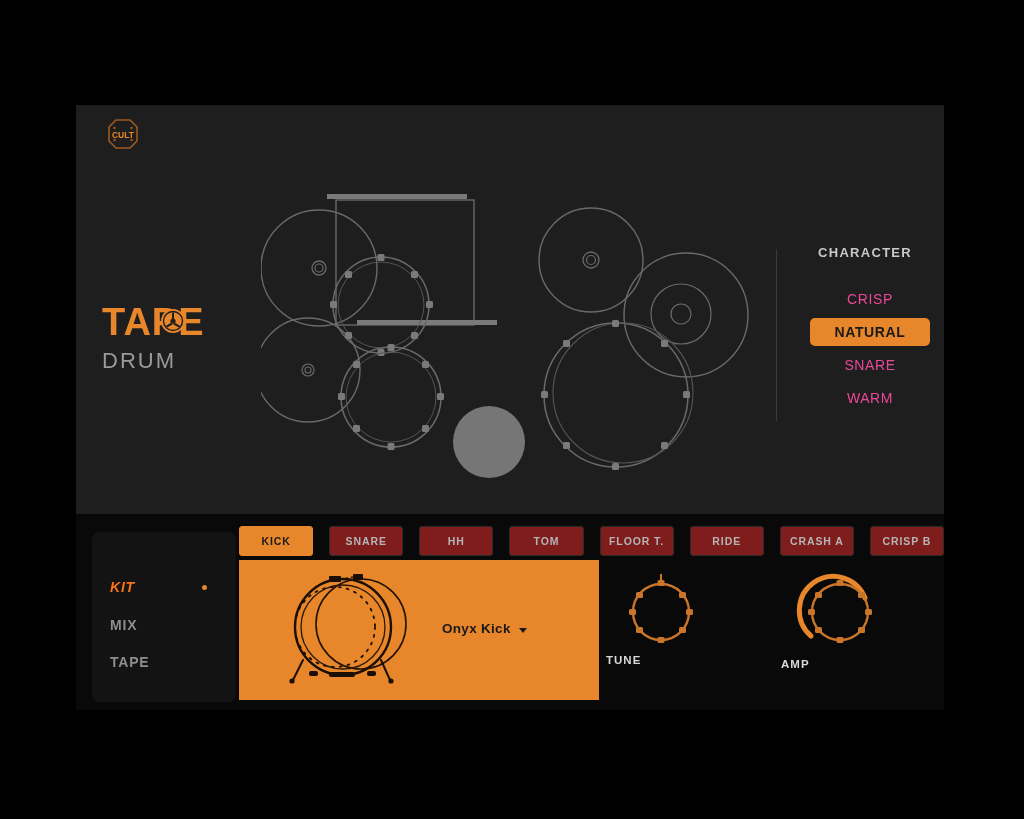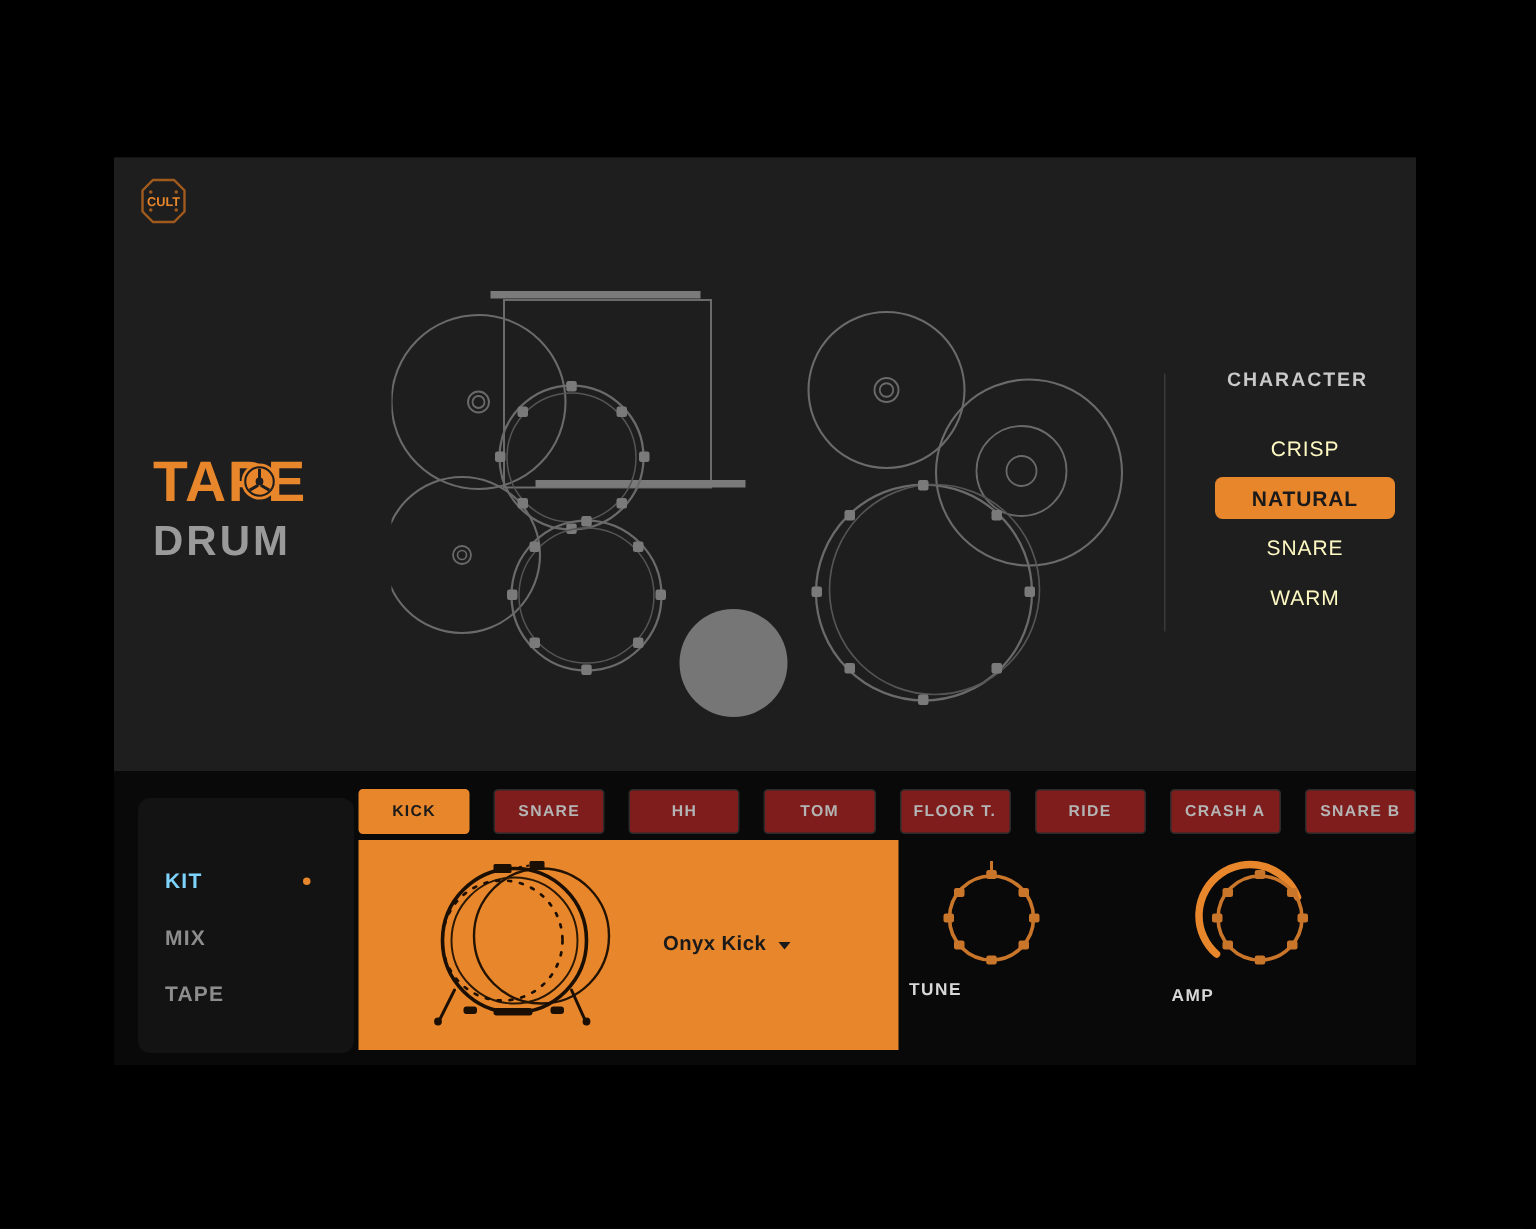--- a/index.html
+++ b/index.html
@@ -20,36 +20,36 @@
   }
 
   
   .top-section {
     position:absolute; left:0; top:0; width:868px; height:409px;
     background:#1e1e1e;
   }
 
   
   .cult-badge {
-    position:absolute; left:17px; top:13px; width:32px; height:32px;
+    position:absolute; left:31px; top:13px; width:32px; height:32px;
   }
   .cult-badge svg { display:block; }
 
   
   .logo { position:absolute; left:26px; top:198px; }
   .logo-tape {
     font-size:38px; font-weight:bold; letter-spacing:1px;
     color:#e8862b; line-height:38px; position:relative;
     font-family:"Liberation Sans", sans-serif;
   }
   .logo-tape .reel {
     position:absolute; left:57px; top:2px; width:28px; height:32px;
   }
   .logo-drum {
-    font-size:28px; font-weight:bold; letter-spacing:2px;
+    font-size:22px; font-weight:normal; letter-spacing:2px;
     color:#9a9a9a; line-height:36px; margin-top:2px;
     font-family:"Liberation Sans", sans-serif;
   }
 
   
   .kit-diagram { position:absolute; left:185px; top:75px; width:520px; height:320px; }
 
   
   .character-panel { position:absolute; left:700px; top:140px; width:170px; height:180px; }
   .char-divider {
@@ -57,21 +57,21 @@
     background:#3a3a3a;
   }
   .char-title {
     position:absolute; left:42px; top:0;
     font-size:13px; font-weight:bold; letter-spacing:1.3px; color:#c9c9c9;
   }
   .char-list { position:absolute; left:34px; top:40px; width:120px; }
   .char-item {
     display:block; width:100%;
     text-align:center; font-size:14px; letter-spacing:.6px;
-    color:#fef9c3; padding:6px 0; margin-bottom:5px;
+    color:#ec4899; padding:6px 0; margin-bottom:5px;
     border-radius:5px; cursor:pointer; background:transparent;
     font-family:"Liberation Sans", sans-serif;
   }
   .char-item.active {
     background:#e8862b; color:#1a1a1a; font-weight:bold;
   }
 
   
   .bottom-section {
     position:absolute; left:0; top:409px; width:868px; height:196px;
@@ -81,21 +81,21 @@
   
   .sidebar {
     position:absolute; left:16px; top:18px; width:144px; height:170px;
     background:#131313; border-radius:8px;
   }
   .side-item {
     position:absolute; left:18px; width:110px; height:20px;
     font-size:14px; font-weight:bold; letter-spacing:.8px;
     color:#8d8d8d; cursor:pointer;
   }
-  .side-item.active { color:#7dd3fc; }
+  .side-item.active { color:#f97316;font-style:italic; }
   .side-item#side-kit  { top:47px; }
   .side-item#side-mix  { top:85px; }
   .side-item#side-tape { top:122px; }
   .side-dot {
     position:absolute; left:110px; top:53px; width:5px; height:5px;
     border-radius:50%; background:#e8862b;
   }
 
   
   .tabs {
@@ -291,21 +291,21 @@
       </div>
 
       <div class="tabs">
         <div class="tab active">KICK</div>
         <div class="tab">SNARE</div>
         <div class="tab">HH</div>
         <div class="tab">TOM</div>
         <div class="tab">FLOOR T.</div>
         <div class="tab">RIDE</div>
         <div class="tab">CRASH A</div>
-        <div class="tab">SNARE B</div>
+        <div class="tab">CRISP B</div>
       </div>
 
       <div class="kick-panel">
         <div class="kick-art">
           <svg width="150" height="115" viewBox="0 0 150 115">
 
             <circle cx="84" cy="52" r="45" fill="none" stroke="#231303" stroke-width="1.6"></circle>
 
             <circle cx="66" cy="55" r="48" fill="none" stroke="#1a0f02" stroke-width="2.4"></circle>
 

